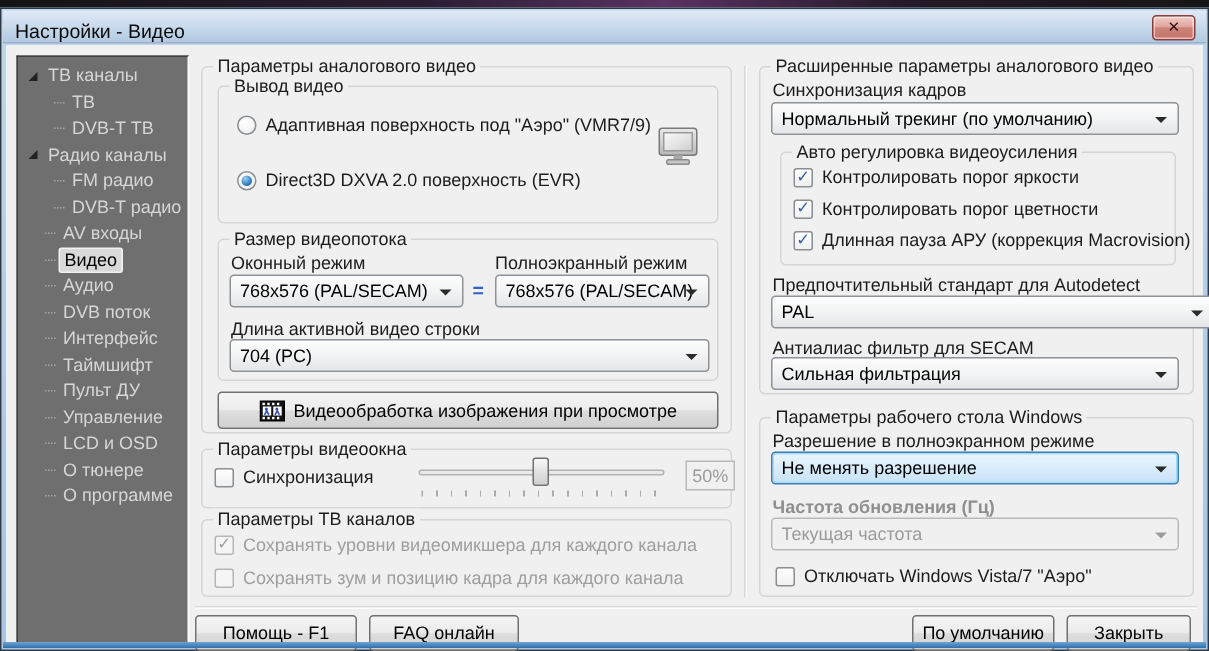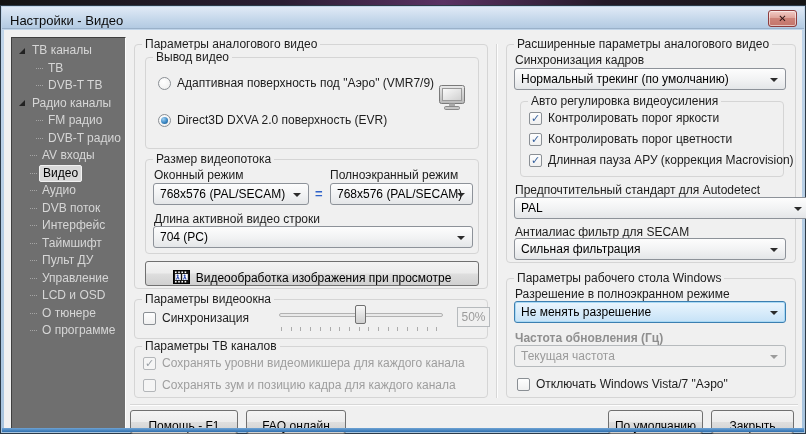--- a/index.html
+++ b/index.html
@@ -76,21 +76,21 @@
     display:flex; align-items:center; justify-content:center;
     font-size:11px; font-weight:bold; color:#38629e; line-height:1; }
   .cb.dis { border-color:#b3b6b9; background:#f5f5f5; color:#9aa0a6; cursor:default; }
 
   .row { position:absolute; display:flex; align-items:center; gap:6px;
     font-size:12px; color:#1c1c1c; white-space:nowrap; }
   .row.dis { color:#9e9e9e; }
 
   .btn { border:1px solid #707070; border-radius:3px;
     background:linear-gradient(#f4f4f4,#ececec 48%,#dedede 52%,#d0d0d0);
-    font-size:12px; color:#000; display:flex; align-items:flex-end; justify-content:center;
+    font-size:12px; color:#000; display:flex; align-items:center; justify-content:center;
     gap:6px; cursor:pointer; }
 
   .vsep { position:absolute; width:0; border-left:1px solid #d7d7d7; border-right:1px solid #fdfdfd; }
   .hsep { position:absolute; height:0; border-top:1px solid #d7d7d7; border-bottom:1px solid #fdfdfd; }
 
   
   .slider { position:absolute; }
   .slider .track { position:absolute; left:0; right:0; top:8px; height:4px;
     background:#e9e9e9; border:1px solid #b2b2b2; border-radius:2px; }
   .slider .thumb { position:absolute; top:0; width:11px; height:19px;

